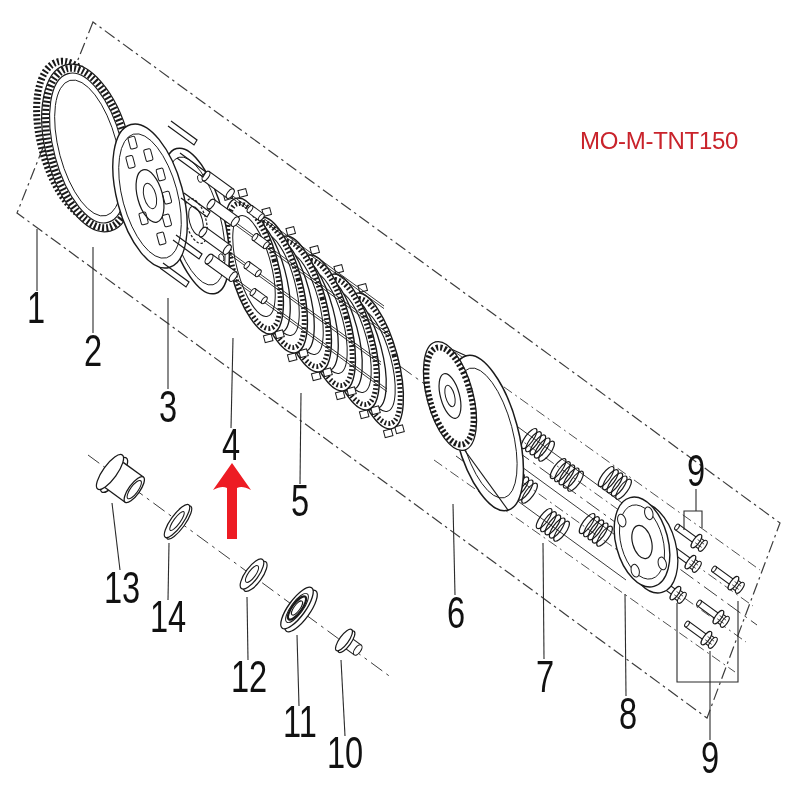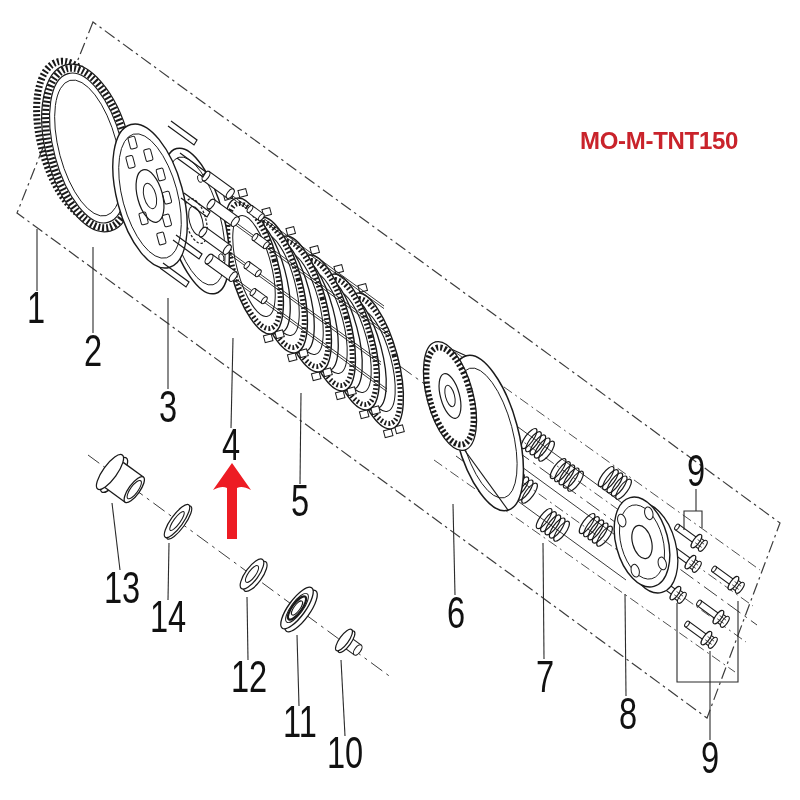--- a/index.html
+++ b/index.html
@@ -1,21 +1,21 @@
 <!DOCTYPE html>
 <html><head>
 <meta charset="utf-8">
 <style>
   html,body{margin:0;padding:0;background:#fff;}
   .stage{position:relative;width:800px;height:800px;background:#fff;overflow:hidden;
          font-family:"Liberation Sans",sans-serif;}
   .stage svg{position:absolute;left:0;top:0;}
   .callout{position:absolute;transform:translate(-50%,-50%) scaleX(.74);
            font-size:44px;font-weight:400;color:#111;line-height:1;white-space:nowrap;}
-  .code-label{position:absolute;font-size:24px;font-weight:700;letter-spacing:-.3px;
+  .code-label{position:absolute;font-size:24px;font-weight:400;letter-spacing:-.3px;
               color:#c9232b;line-height:1;white-space:nowrap;}
 </style>
 </head>
 <body>
 
 <div class="stage">
 
 <svg width="800" height="800" viewBox="0 0 800 800">
 
   <path d="M93,22 L17,213 L707,718 L780,523 Z" fill="none" stroke="#3c3c3c" stroke-width="1.2" stroke-dasharray="12 4 2.5 4"></path>

